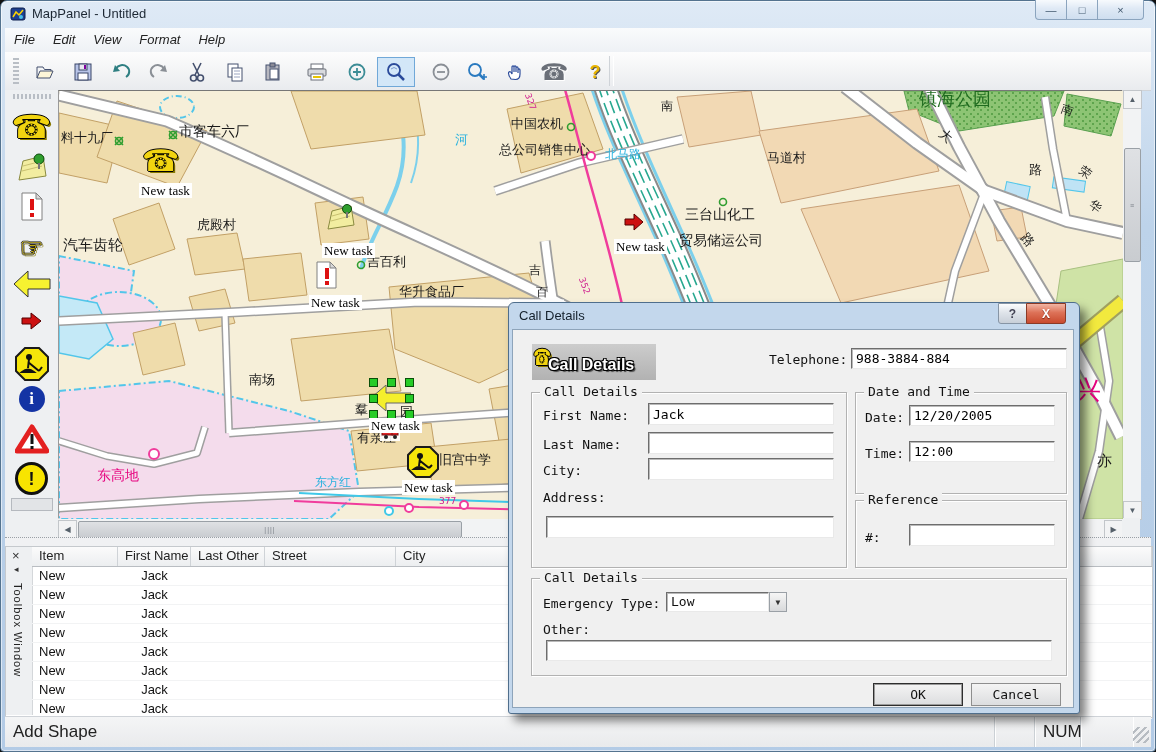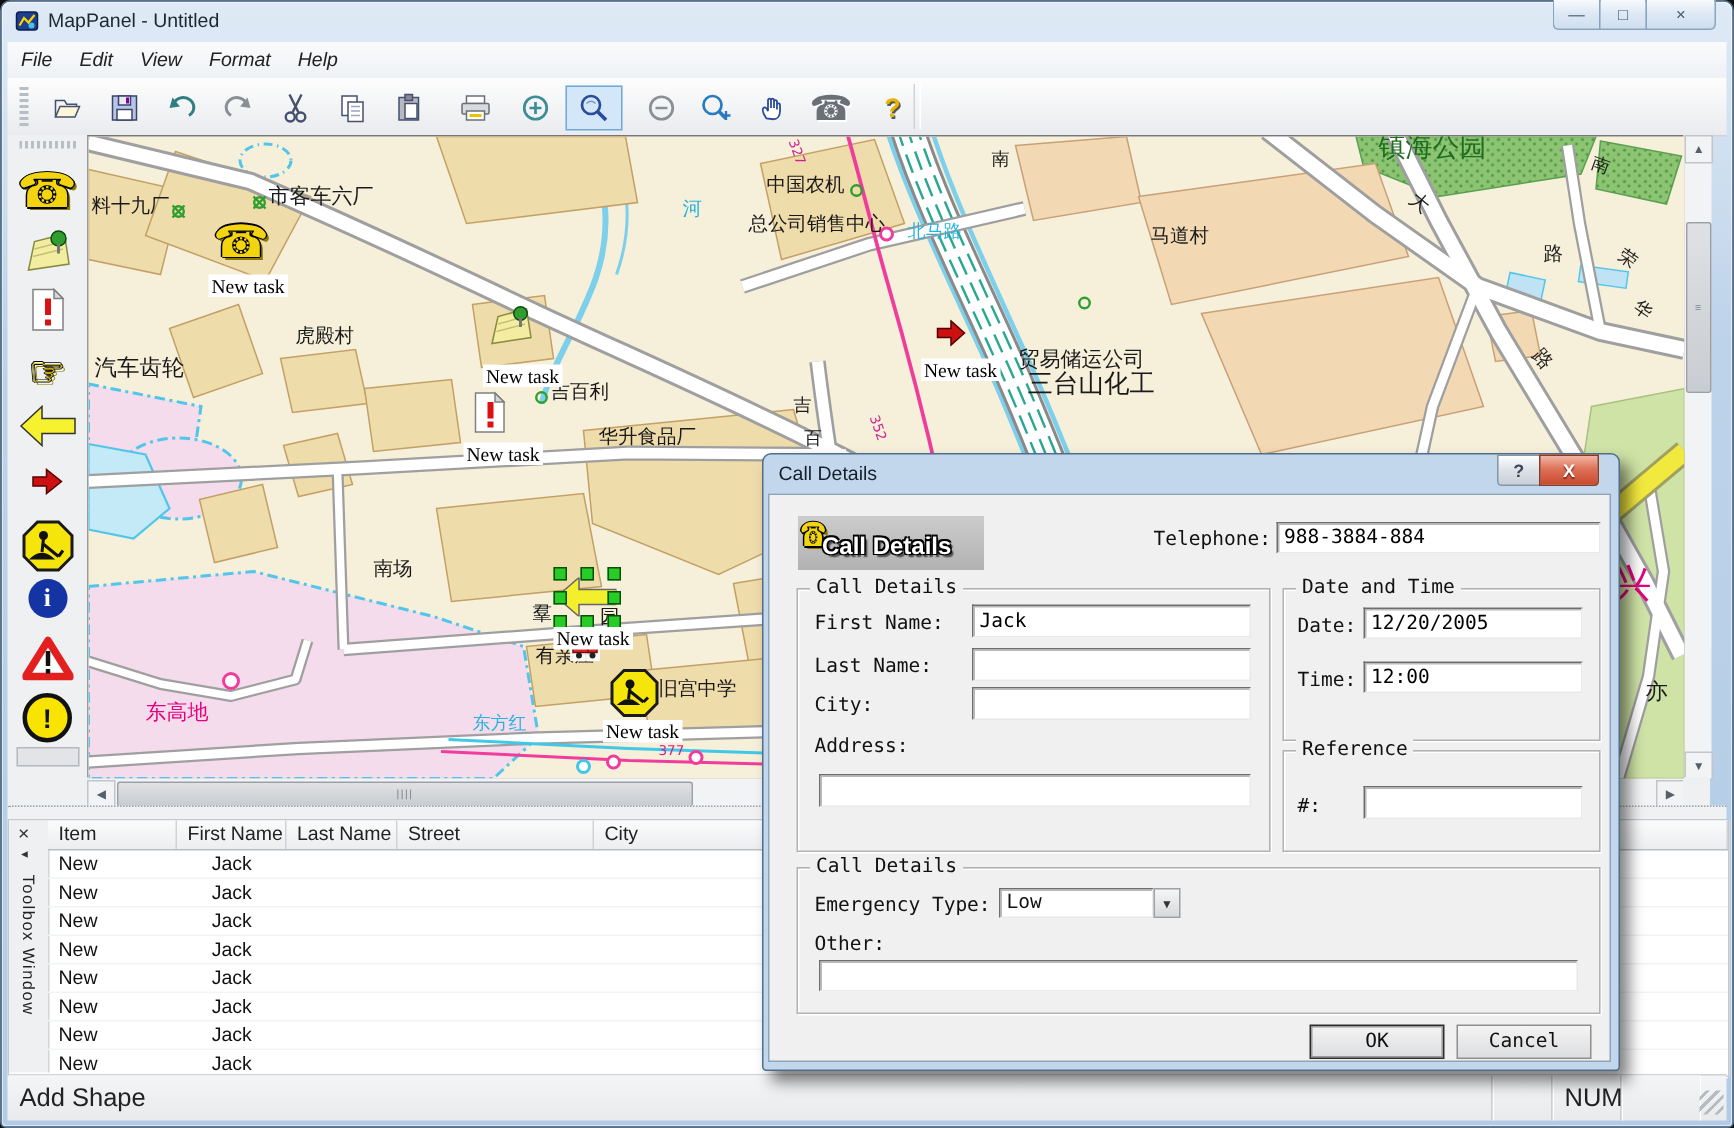--- a/index.html
+++ b/index.html
@@ -388,21 +388,21 @@
         <div class="mlabel" style="left: 138px; top: 127px; font-size: 13px;">虎殿村</div>
         <div class="mlabel" style="left: 4px; top: 146px; font-size: 15px;">汽车齿轮</div>
         <div class="mlabel" style="left: 308px; top: 164px; font-size: 13px;">吉百利</div>
         <div class="mlabel" style="left: 340px; top: 194px; font-size: 13px;">华升食品厂</div>
         <div class="mlabel" style="left: 396px; top: 42px; font-size: 13px; color: rgb(40, 178, 222);">河</div>
         <div class="mlabel" style="left: 452px; top: 26px; font-size: 13px;">中国农机</div>
         <div class="mlabel" style="left: 440px; top: 52px; font-size: 13px;">总公司销售中心</div>
         <div class="mlabel" style="left: 546px; top: 57px; font-size: 12px; color: rgb(40, 178, 222);">北马路</div>
         <div class="mlabel" style="left: 602px; top: 9px; font-size: 12px;">南</div>
         <div class="mlabel" style="left: 708px; top: 60px; font-size: 13px;">马道村</div>
-        <div class="mlabel" style="left: 626px; top: 116px; font-size: 17px; margin-top: 40px;">三台山化工</div>
+        <div class="mlabel" style="left: 626px; top: 116px; font-size: 14px;">三台山化工</div>
         <div class="mlabel" style="left: 620px; top: 142px; font-size: 14px;">贸易储运公司</div>
         <div class="mlabel" style="left: 860px; top: -2px; font-size: 18px; color: rgb(31, 107, 31);">镇海公园</div>
         <div class="mlabel" style="left: 880px; top: 38px; font-size: 13px; transform: rotate(40deg);">大</div>
         <div class="mlabel" style="left: 970px; top: 72px; font-size: 13px;">路</div>
         <div class="mlabel" style="left: 962px; top: 142px; font-size: 13px; transform: rotate(50deg);">路</div>
         <div class="mlabel" style="left: 1002px; top: 13px; font-size: 12px; transform: rotate(20deg);">南</div>
         <div class="mlabel" style="left: 190px; top: 282px; font-size: 13px;">南场</div>
         <div class="mlabel" style="left: 38px; top: 377px; font-size: 14px; color: rgb(230, 0, 126);">东高地</div>
         <div class="mlabel" style="left: 380px; top: 362px; font-size: 13px;">旧宫中学</div>
         <div class="mlabel" style="left: 256px; top: 385px; font-size: 12px; color: rgb(40, 178, 222);">东方红</div>
@@ -490,21 +490,21 @@
   <div class="panel">
     <div class="panel-strip">
       <span class="strip-close">×</span>
       <span class="strip-collapse">◂</span>
       <span class="strip-title">Toolbox Window</span>
     </div>
     <div class="grid">
       <div class="g-head" id="grid-head">
           <span class="g-hc" style="width: 86px;">Item</span>
           <span class="g-hc" style="width: 73px;">First Name</span>
-          <span class="g-hc" style="width: 74px;">Last Name</span>
+          <span class="g-hc" style="width: 74px;">Last Other</span>
           <span class="g-hc" style="width: 131px;">Street</span>
           <span class="g-hc" style="width: 676px;">City</span>
           <span class="g-hc" style="flex: 1 1 0%;"></span>
         </div>
       <div id="grid-body">
           <div class="g-row">
             <span class="g-c" style="width: 86px;">New</span>
             <span class="g-c center" style="width: 73px;">Jack</span>
             <span class="g-c" style="width: 74px;"></span>
             <span class="g-c" style="width: 131px;"></span>

